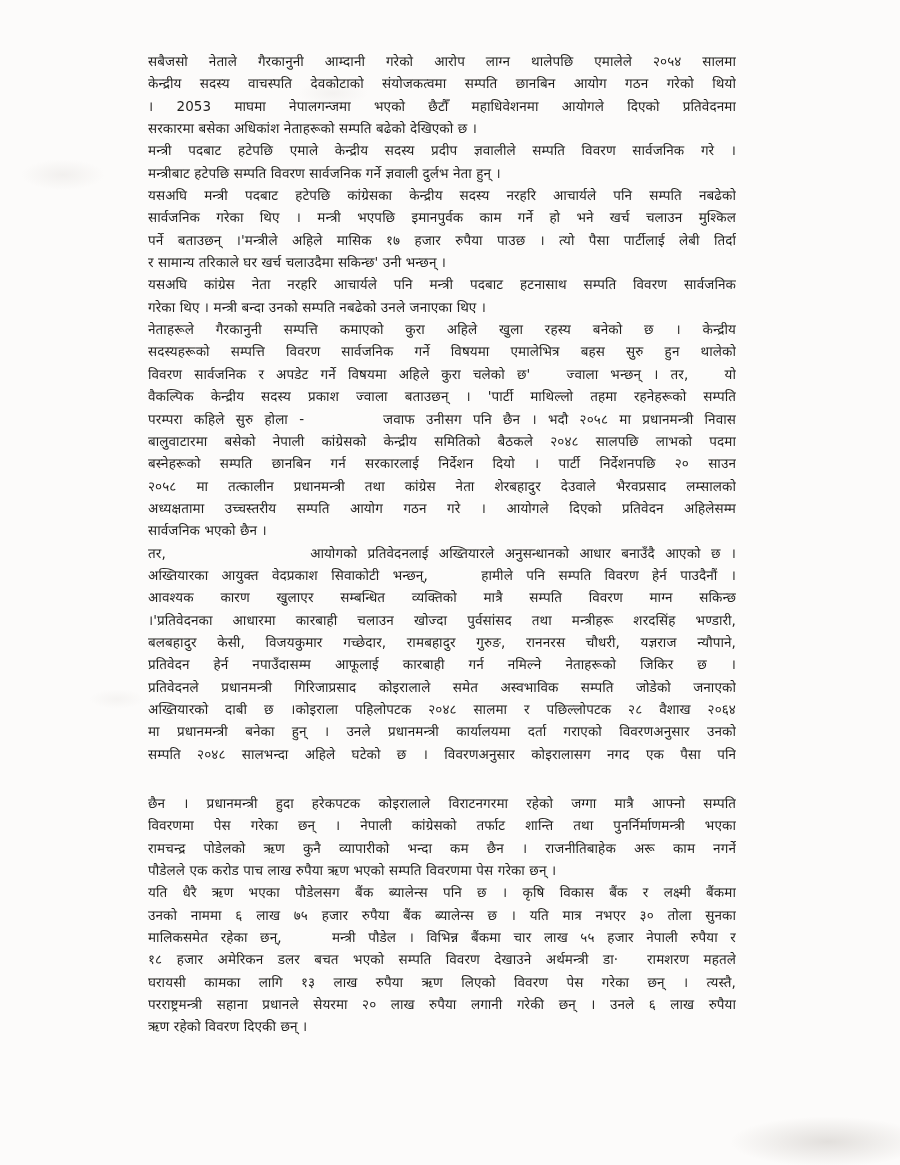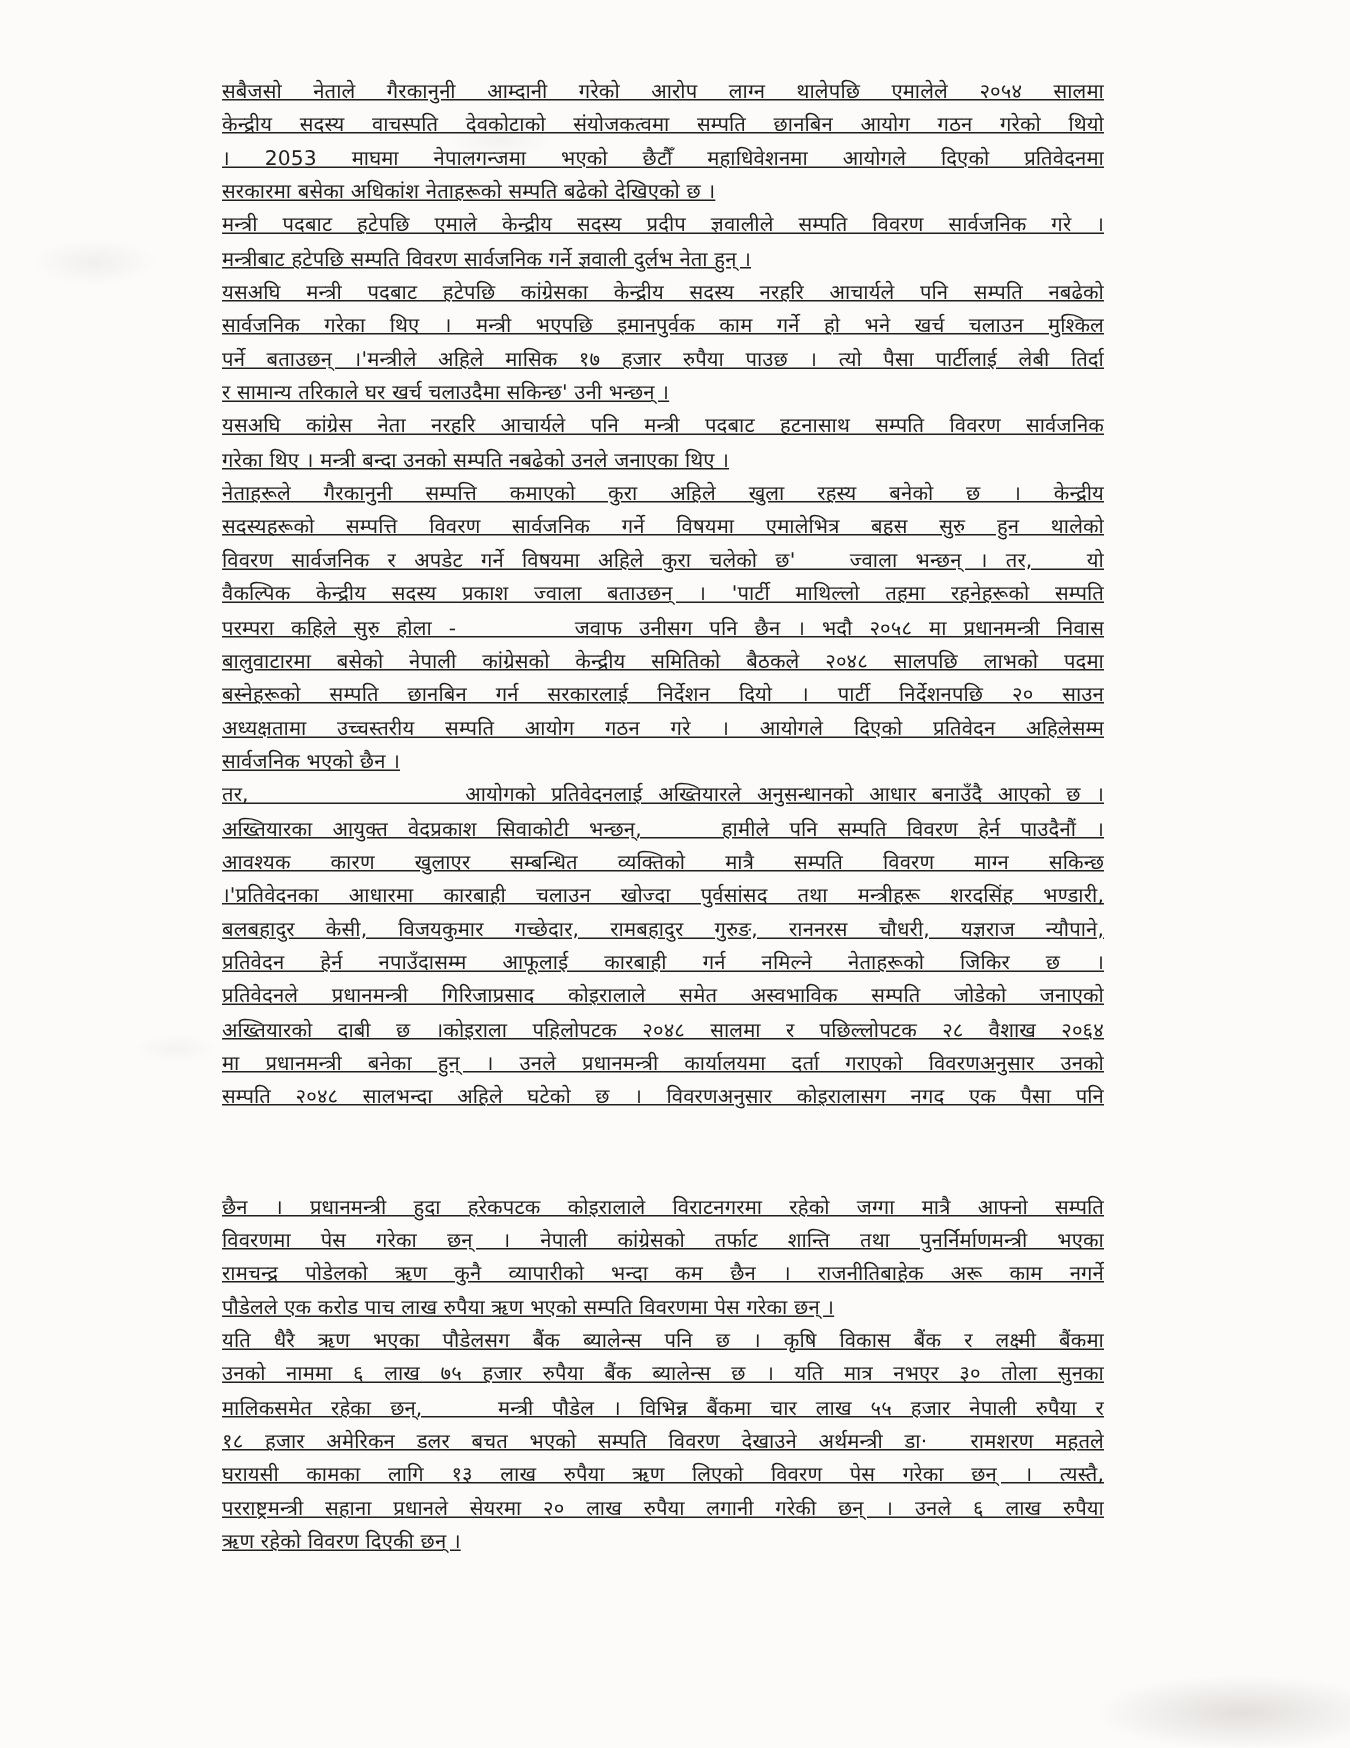--- a/index.html
+++ b/index.html
@@ -23,22 +23,22 @@
   .text-column {
     position: absolute;
     left: 148px;
     top: 50px;
     width: 588px;
     color: #201f1d;
     font-size: 13.5px;
     font-weight: 500;
     letter-spacing: 0.1px;
   }
-  .block { width: 100%; text-decoration: underline; }
-  .block + .block { margin-top: 51px; }
+  .block { width: 100%; }
+  .block + .block { margin-top: 27px; }
   .line {
     height: 22.35px;
     line-height: 22.35px;
     text-align: justify;
     text-align-last: justify;
     overflow: hidden;
     white-space: normal;
   }
   .line.end {
     text-align-last: left;
@@ -62,20 +62,21 @@
         <div class="line end">र सामान्य तरिकाले घर खर्च चलाउदैमा सकिन्छ' उनी भन्छन् ।</div>
         <div class="line">यसअघि कांग्रेस नेता नरहरि आचार्यले पनि मन्त्री पदबाट हटनासाथ सम्पति विवरण सार्वजनिक</div>
         <div class="line end">गरेका थिए । मन्त्री बन्दा उनको सम्पति नबढेको उनले जनाएका थिए ।</div>
         <div class="line">नेताहरूले गैरकानुनी सम्पत्ति कमाएको कुरा अहिले खुला रहस्य बनेको छ । केन्द्रीय</div>
         <div class="line">सदस्यहरूको सम्पत्ति विवरण सार्वजनिक गर्ने विषयमा एमालेभित्र बहस सुरु हुन थालेको</div>
         <div class="line">विवरण सार्वजनिक र अपडेट गर्ने विषयमा अहिले कुरा चलेको छ'&nbsp;&nbsp; ज्वाला भन्छन् । तर,&nbsp;&nbsp; यो</div>
         <div class="line">वैकल्पिक केन्द्रीय सदस्य प्रकाश ज्वाला बताउछन् । 'पार्टी माथिल्लो तहमा रहनेहरूको सम्पति</div>
         <div class="line">परम्परा कहिले सुरु होला -&nbsp;&nbsp;&nbsp;&nbsp;&nbsp;&nbsp; जवाफ उनीसग पनि छैन । भदौ २०५८ मा प्रधानमन्त्री निवास</div>
         <div class="line">बालुवाटारमा बसेको नेपाली कांग्रेसको केन्द्रीय समितिको बैठकले २०४८ सालपछि लाभको पदमा</div>
         <div class="line">बस्नेहरूको सम्पति छानबिन गर्न सरकारलाई निर्देशन दियो । पार्टी निर्देशनपछि २० साउन</div>
+        <div class="line">२०५८ मा तत्कालीन प्रधानमन्त्री तथा कांग्रेस नेता शेरबहादुर देउवाले भैरवप्रसाद लम्सालको</div>
         <div class="line">अध्यक्षतामा उच्चस्तरीय सम्पति आयोग गठन गरे । आयोगले दिएको प्रतिवेदन अहिलेसम्म</div>
         <div class="line end">सार्वजनिक भएको छैन ।</div>
         <div class="line">तर,&nbsp;&nbsp;&nbsp;&nbsp;&nbsp;&nbsp;&nbsp;&nbsp;&nbsp;&nbsp;&nbsp;&nbsp;&nbsp; आयोगको प्रतिवेदनलाई अख्तियारले अनुसन्धानको आधार बनाउँदै आएको छ ।</div>
         <div class="line">अख्तियारका आयुक्त वेदप्रकाश सिवाकोटी भन्छन्,&nbsp;&nbsp;&nbsp; हामीले पनि सम्पति विवरण हेर्न पाउदैनौं ।</div>
         <div class="line">आवश्यक कारण खुलाएर सम्बन्धित व्यक्तिको मात्रै सम्पति विवरण माग्न सकिन्छ</div>
         <div class="line">।'प्रतिवेदनका आधारमा कारबाही चलाउन खोज्दा पुर्वसांसद तथा मन्त्रीहरू शरदसिंह भण्डारी,</div>
         <div class="line">बलबहादुर केसी, विजयकुमार गच्छेदार, रामबहादुर गुरुङ, राननरस चौधरी, यज्ञराज न्यौपाने,</div>
         <div class="line">प्रतिवेदन हेर्न नपाउँदासम्म आफूलाई कारबाही गर्न नमिल्ने नेताहरूको जिकिर छ ।</div>
         <div class="line">प्रतिवेदनले प्रधानमन्त्री गिरिजाप्रसाद कोइरालाले समेत अस्वभाविक सम्पति जोडेको जनाएको</div>
         <div class="line">अख्तियारको दाबी छ ।कोइराला पहिलोपटक २०४८ सालमा र पछिल्लोपटक २८ वैशाख २०६४</div>

